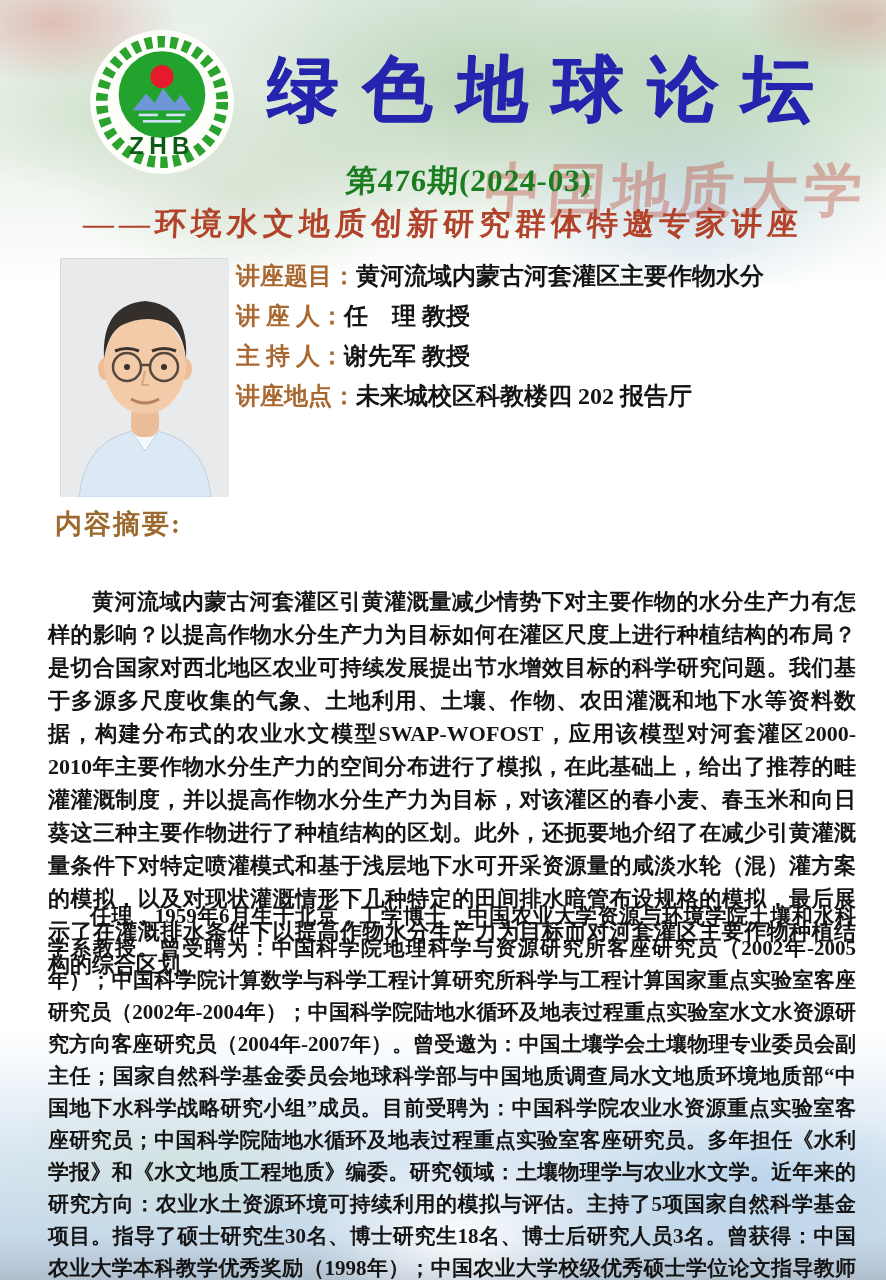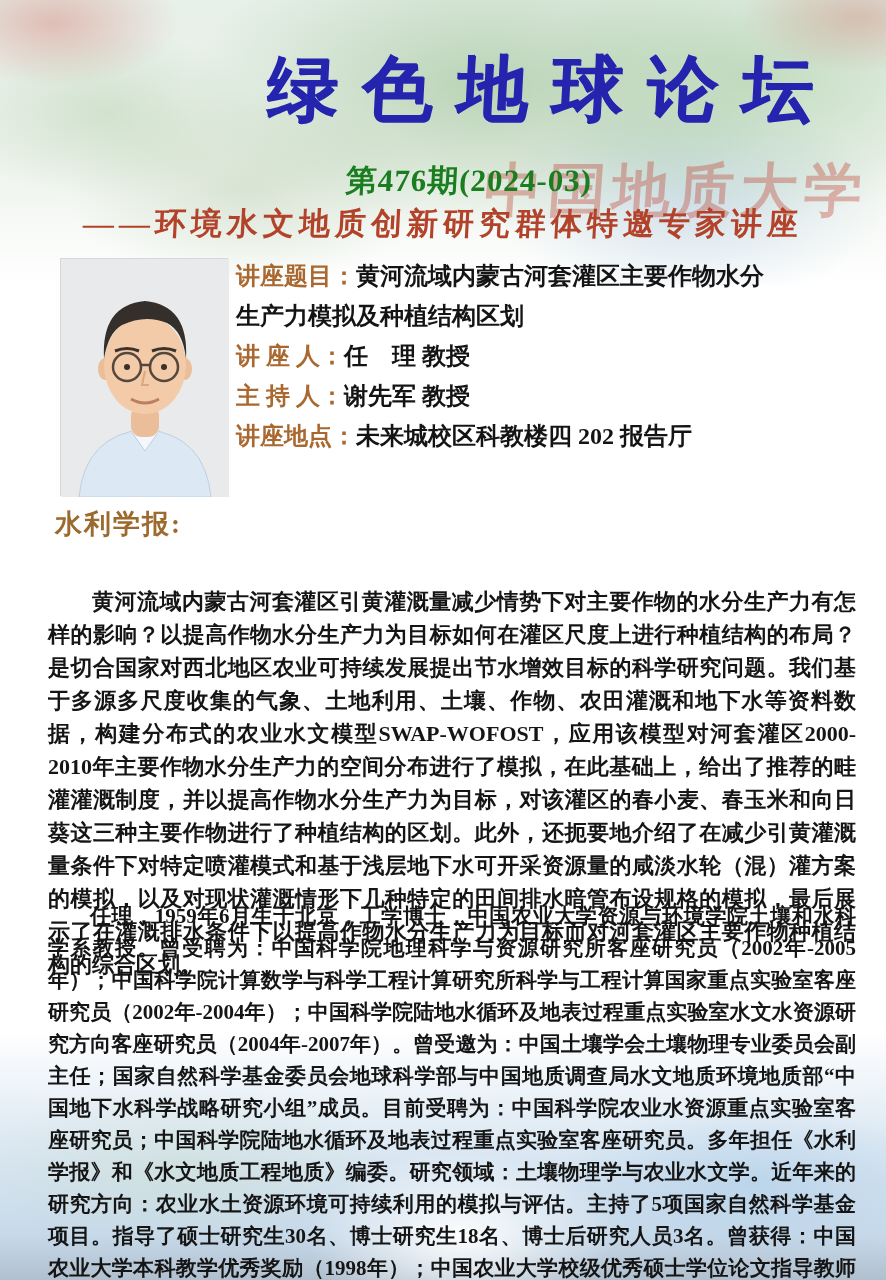--- a/index.html
+++ b/index.html
@@ -113,20 +113,33 @@
 </style>
 </head>
 <body>
 
 <div class="page">
 
   <div class="bg-top"></div>
   <div class="bg-watermark">中国地质大学</div>
   <div class="bg-bottom"></div>
 
+  <div class="logo">
+    <svg viewBox="0 0 140 140" width="148" height="148">
+      <circle cx="70" cy="70" r="68" fill="#fdfdfa"></circle>
+      <circle cx="70" cy="70" r="57" fill="none" stroke="#2ca32e" stroke-width="11" stroke-dasharray="7 5"></circle>
+      <circle cx="70" cy="63" r="41" fill="#22a32d"></circle>
+      <circle cx="70" cy="46" r="11" fill="#e51b2c"></circle>
+      <polygon points="42,78 55,62 63,71 71,57 82,71 88,63 98,78" fill="#6f97d8"></polygon>
+      <rect x="48" y="81" width="18" height="2.5" fill="#cfe3f5"></rect>
+      <rect x="74" y="81" width="18" height="2.5" fill="#cfe3f5"></rect>
+      <rect x="52" y="87" width="36" height="2.5" fill="#cfe3f5"></rect>
+      <text x="70" y="119" text-anchor="middle" font-size="23" font-weight="bold" fill="#0c5a18" letter-spacing="5" font-family="Liberation Sans, sans-serif">ZHB</text>
+    </svg>
+  </div>
   <div class="main-title">绿色地球论坛</div>
   <div class="issue">第476期(2024-03)</div>
   <div class="subtitle">——环境水文地质创新研究群体特邀专家讲座</div>
 
   <div class="photo">
     <svg viewBox="0 0 168 238" width="168" height="238">
       <rect width="168" height="238" fill="#e9eaec"></rect>
       <path d="M18 238 Q24 176 84 170 Q144 176 150 238 Z" fill="#dce8f4" stroke="#bcd0e2" stroke-width="1"></path>
       <path d="M70 172 L84 192 L98 172" fill="#f4f8fc" stroke="#bcd0e2" stroke-width="1"></path>
       <rect x="70" y="146" width="28" height="32" rx="11" fill="#ecbd99"></rect>
@@ -141,24 +154,23 @@
       <circle cx="103" cy="108" r="3" fill="#39312b"></circle>
       <path d="M54 92 Q66 87 78 92" stroke="#3a332d" stroke-width="3" fill="none"></path>
       <path d="M91 92 Q103 87 115 92" stroke="#3a332d" stroke-width="3" fill="none"></path>
       <path d="M84 112 L81 126 L88 126" stroke="#d9a87f" stroke-width="2" fill="none"></path>
       <path d="M70 140 Q84 148 98 140" stroke="#b97f63" stroke-width="3" fill="none"></path>
     </svg>
   </div>
 
   <div class="details">
     <div class="detail-row"><span class="detail-label">讲座题目：</span><span>黄河流域内蒙古河套灌区主要作物水分</span></div>
-    <div class="detail-row"><span>生产力模拟及种植结构区划</span></div>
     <div class="detail-row"><span class="detail-label">讲 座 人：</span><span>任　理 教授</span></div>
     <div class="detail-row"><span class="detail-label">主 持 人：</span><span>谢先军 教授</span></div>
     <div class="detail-row"><span class="detail-label">讲座地点：</span><span>未来城校区科教楼四 202 报告厅</span></div>
   </div>
 
-  <div class="section-heading abstract-heading">水利学报:</div>
+  <div class="section-heading abstract-heading">内容摘要:</div>
   <div class="body-para abstract-body">黄河流域内蒙古河套灌区引黄灌溉量减少情势下对主要作物的水分生产力有怎样的影响？以提高作物水分生产力为目标如何在灌区尺度上进行种植结构的布局？是切合国家对西北地区农业可持续发展提出节水增效目标的科学研究问题。我们基于多源多尺度收集的气象、土地利用、土壤、作物、农田灌溉和地下水等资料数据，构建分布式的农业水文模型SWAP-WOFOST，应用该模型对河套灌区2000-2010年主要作物水分生产力的空间分布进行了模拟，在此基础上，给出了推荐的畦灌灌溉制度，并以提高作物水分生产力为目标，对该灌区的春小麦、春玉米和向日葵这三种主要作物进行了种植结构的区划。此外，还扼要地介绍了在减少引黄灌溉量条件下对特定喷灌模式和基于浅层地下水可开采资源量的咸淡水轮（混）灌方案的模拟，以及对现状灌溉情形下几种特定的田间排水暗管布设规格的模拟，最后展示了在灌溉排水条件下以提高作物水分生产力为目标而对河套灌区主要作物种植结构的综合区划。</div>
 
   <div class="body-para bio-body">任理，1959年6月生于北京，工学博士，中国农业大学资源与环境学院土壤和水科学系教授。曾受聘为：中国科学院地理科学与资源研究所客座研究员（2002年-2005年）；中国科学院计算数学与科学工程计算研究所科学与工程计算国家重点实验室客座研究员（2002年-2004年）；中国科学院陆地水循环及地表过程重点实验室水文水资源研究方向客座研究员（2004年-2007年）。曾受邀为：中国土壤学会土壤物理专业委员会副主任；国家自然科学基金委员会地球科学部与中国地质调查局水文地质环境地质部“中国地下水科学战略研究小组”成员。目前受聘为：中国科学院农业水资源重点实验室客座研究员；中国科学院陆地水循环及地表过程重点实验室客座研究员。多年担任《水利学报》和《水文地质工程地质》编委。研究领域：土壤物理学与农业水文学。近年来的研究方向：农业水土资源环境可持续利用的模拟与评估。主持了5项国家自然科学基金项目。指导了硕士研究生30名、博士研究生18名、博士后研究人员3名。曾获得：中国农业大学本科教学优秀奖励（1998年）；中国农业大学校级优秀硕士学位论文指导教师（2002年）；中国农业大学校级优秀博士学位论文指导教师（2004年、2006年和2019年）。指导的博士学位论文入选“全国优秀博士学位论文提名论文”（2008年）。在水文地质、水利、农业、地理等学科的有关单位或研究团队（小组）讲授“双环的故事”学术讲座92场。在国内外学术期刊上发表论文近110篇，出版学术专著4部。</div>
 
 </div>
 
 </body></html>

